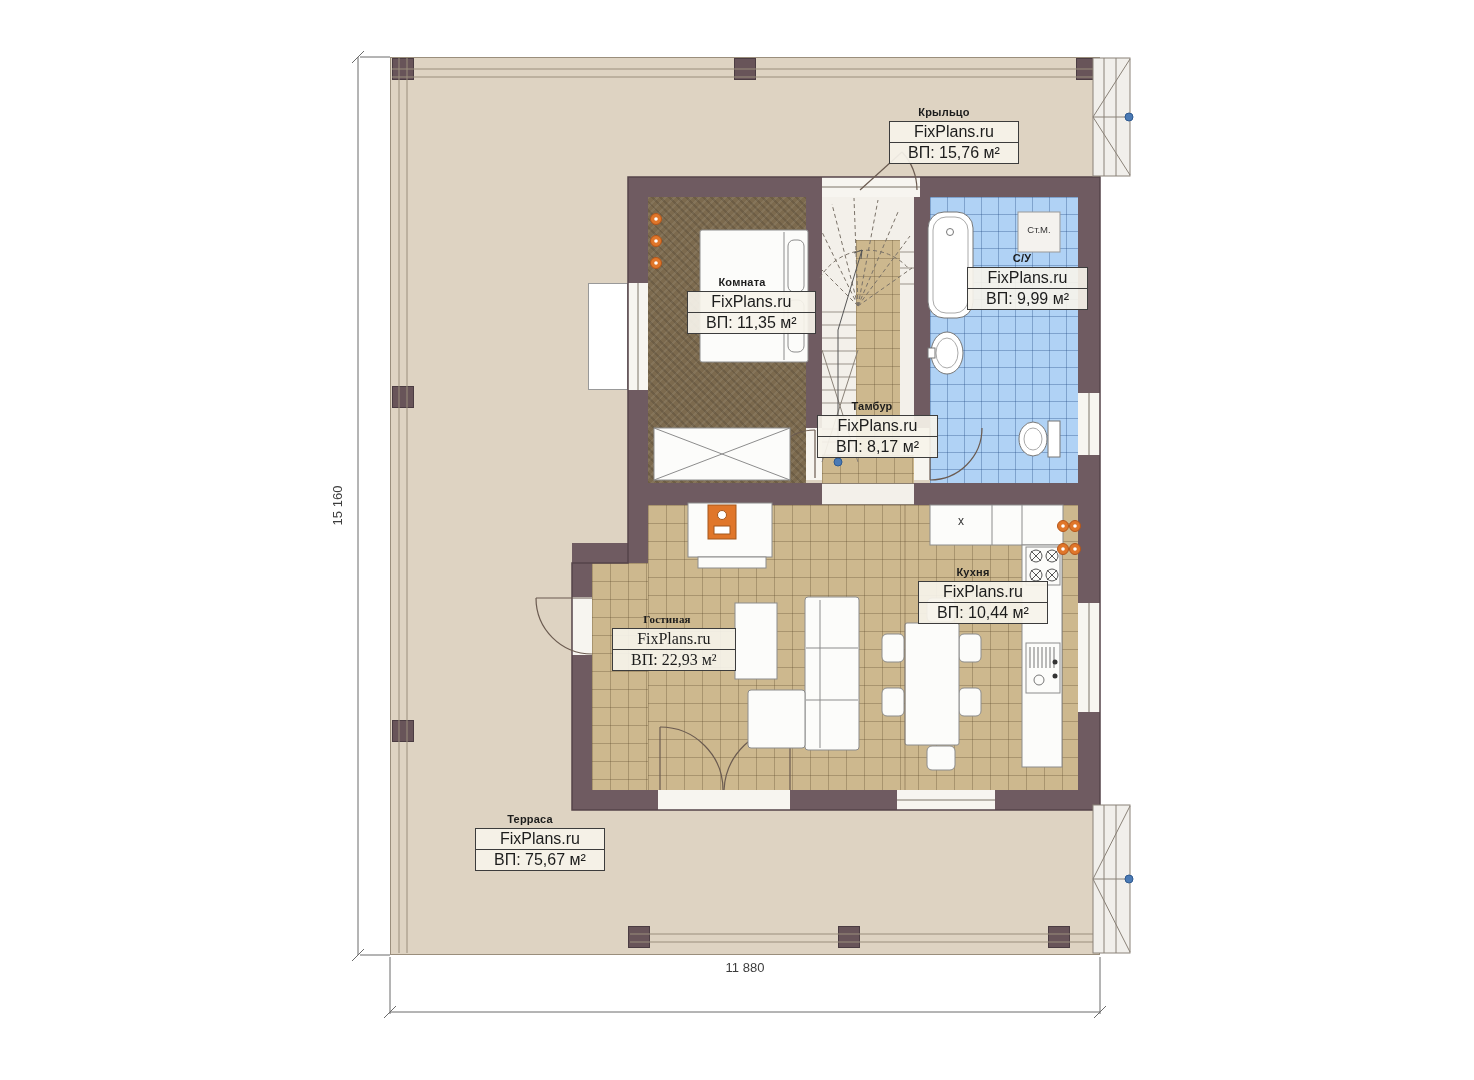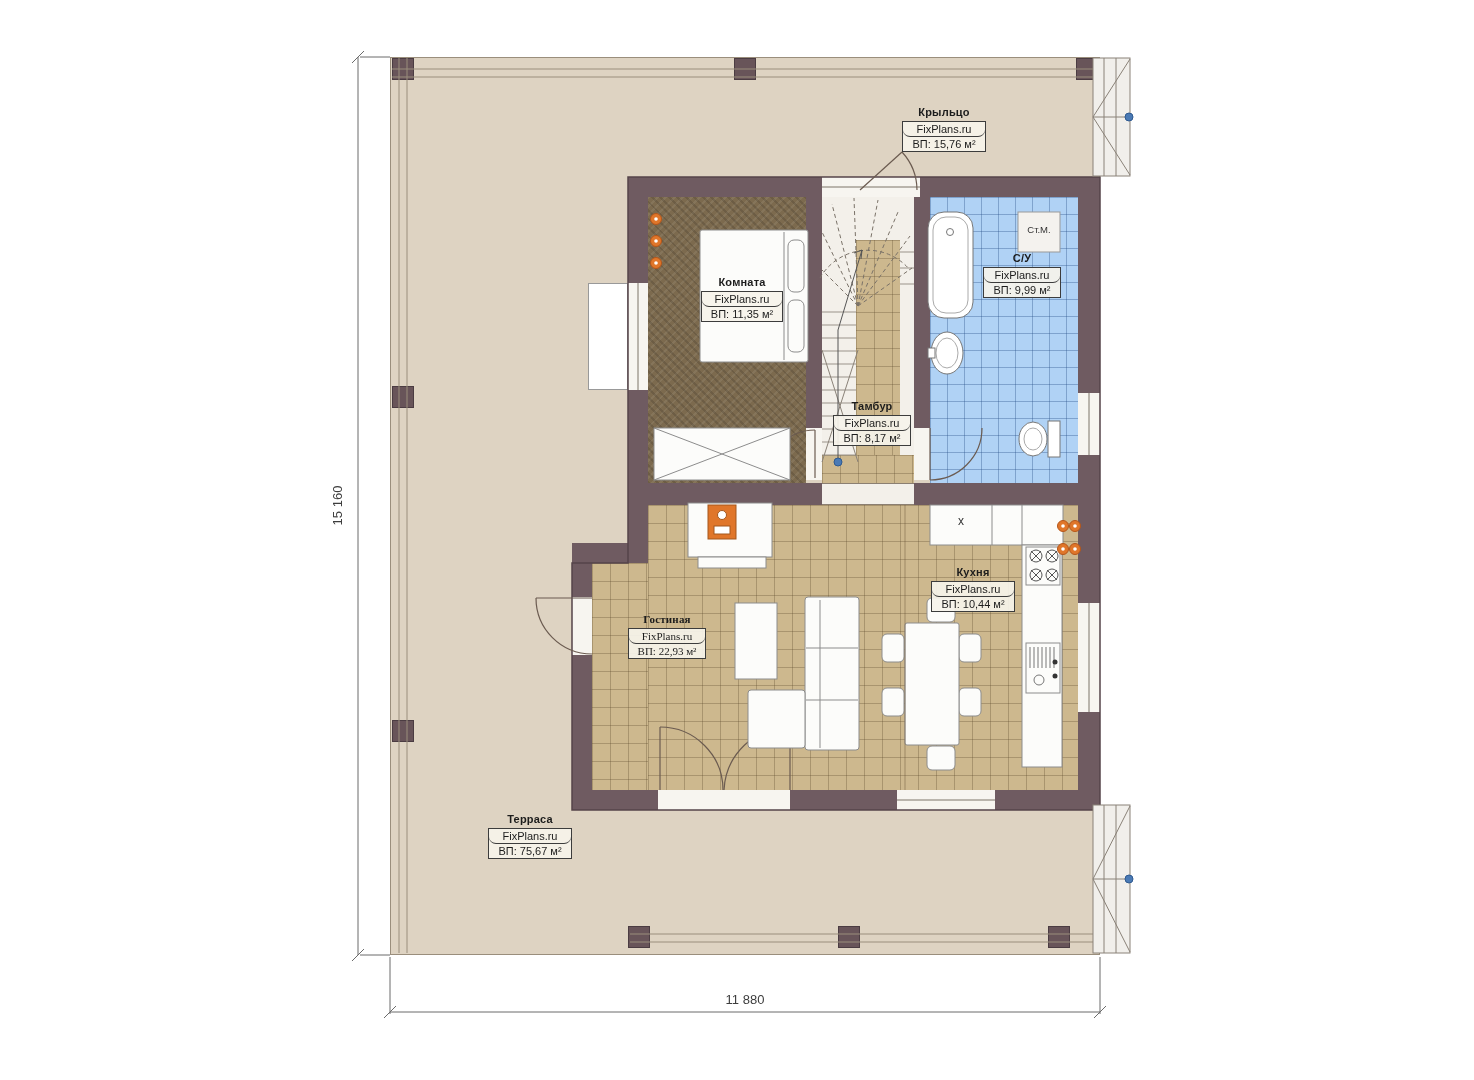--- a/index.html
+++ b/index.html
@@ -20,21 +20,21 @@
     background-image:linear-gradient(rgba(47,86,140,.38) 1px,transparent 1px),
                      linear-gradient(90deg,rgba(47,86,140,.38) 1px,transparent 1px);
     background-size:17px 17px;}
   .stairfloor{background:#f3f0ea;}
   .threshold{background:#f3f0ea;border-top:1px solid #8b7f72;border-bottom:1px solid #8b7f72;}
   .sill{background:#ffffff;border:1px solid #999;}
   svg.overlay{position:absolute;left:0;top:0;z-index:20;}
   .rlabel{position:absolute;z-index:30;text-align:center;color:#1c1c1c;}
   .rname{font-size:11px;font-weight:bold;letter-spacing:.2px;}
   .lbox{display:inline-block;margin-top:3px;border:1px solid #3c3c3c;background:rgba(246,243,234,.92);}
-  .lbox .row{font-size:11px;padding:1px 9px;white-space:nowrap;border-radius:7px;}
+  .lbox .row{font-size:16px;padding:1px 18px;white-space:nowrap;}
   .lbox .row:first-child{border-bottom:1px solid #3c3c3c;}
   .dimtext{position:absolute;z-index:30;font-size:13px;color:#3d3d3d;white-space:nowrap;}
   .tinytext{position:absolute;z-index:30;color:#333;text-align:center;}
 </style>
 </head>
 <body>
 
 <div class="plan">
 
   <div class="abs terrace" style="left:390px;top:57px;width:710px;height:898px;"></div>
@@ -347,15 +347,15 @@
   <div class="rlabel" style="left:475px;top:813px;width:110px;">
     <div class="rname">Терраса</div>
     <div class="lbox"><div class="row">FixPlans.ru</div>
     <div class="row">ВП: 75,67 м²</div></div>
   </div>
 
   <div class="tinytext" style="left:1016px;top:224px;width:46px;font-size:9.5px;">Ст.М.</div>
   <div class="tinytext" style="left:930px;top:514px;width:62px;font-size:12px;">x</div>
 
   <div class="dimtext" style="left:318px;top:498px;transform:rotate(-90deg);transform-origin:center;">15 160</div>
-  <div class="dimtext" style="left:695px;top:992px;width:100px;text-align:center;">11 880</div>
+  <div class="dimtext" style="left:695px;top:960px;width:100px;text-align:center;">11 880</div>
 
 </div>
 
 </body></html>

